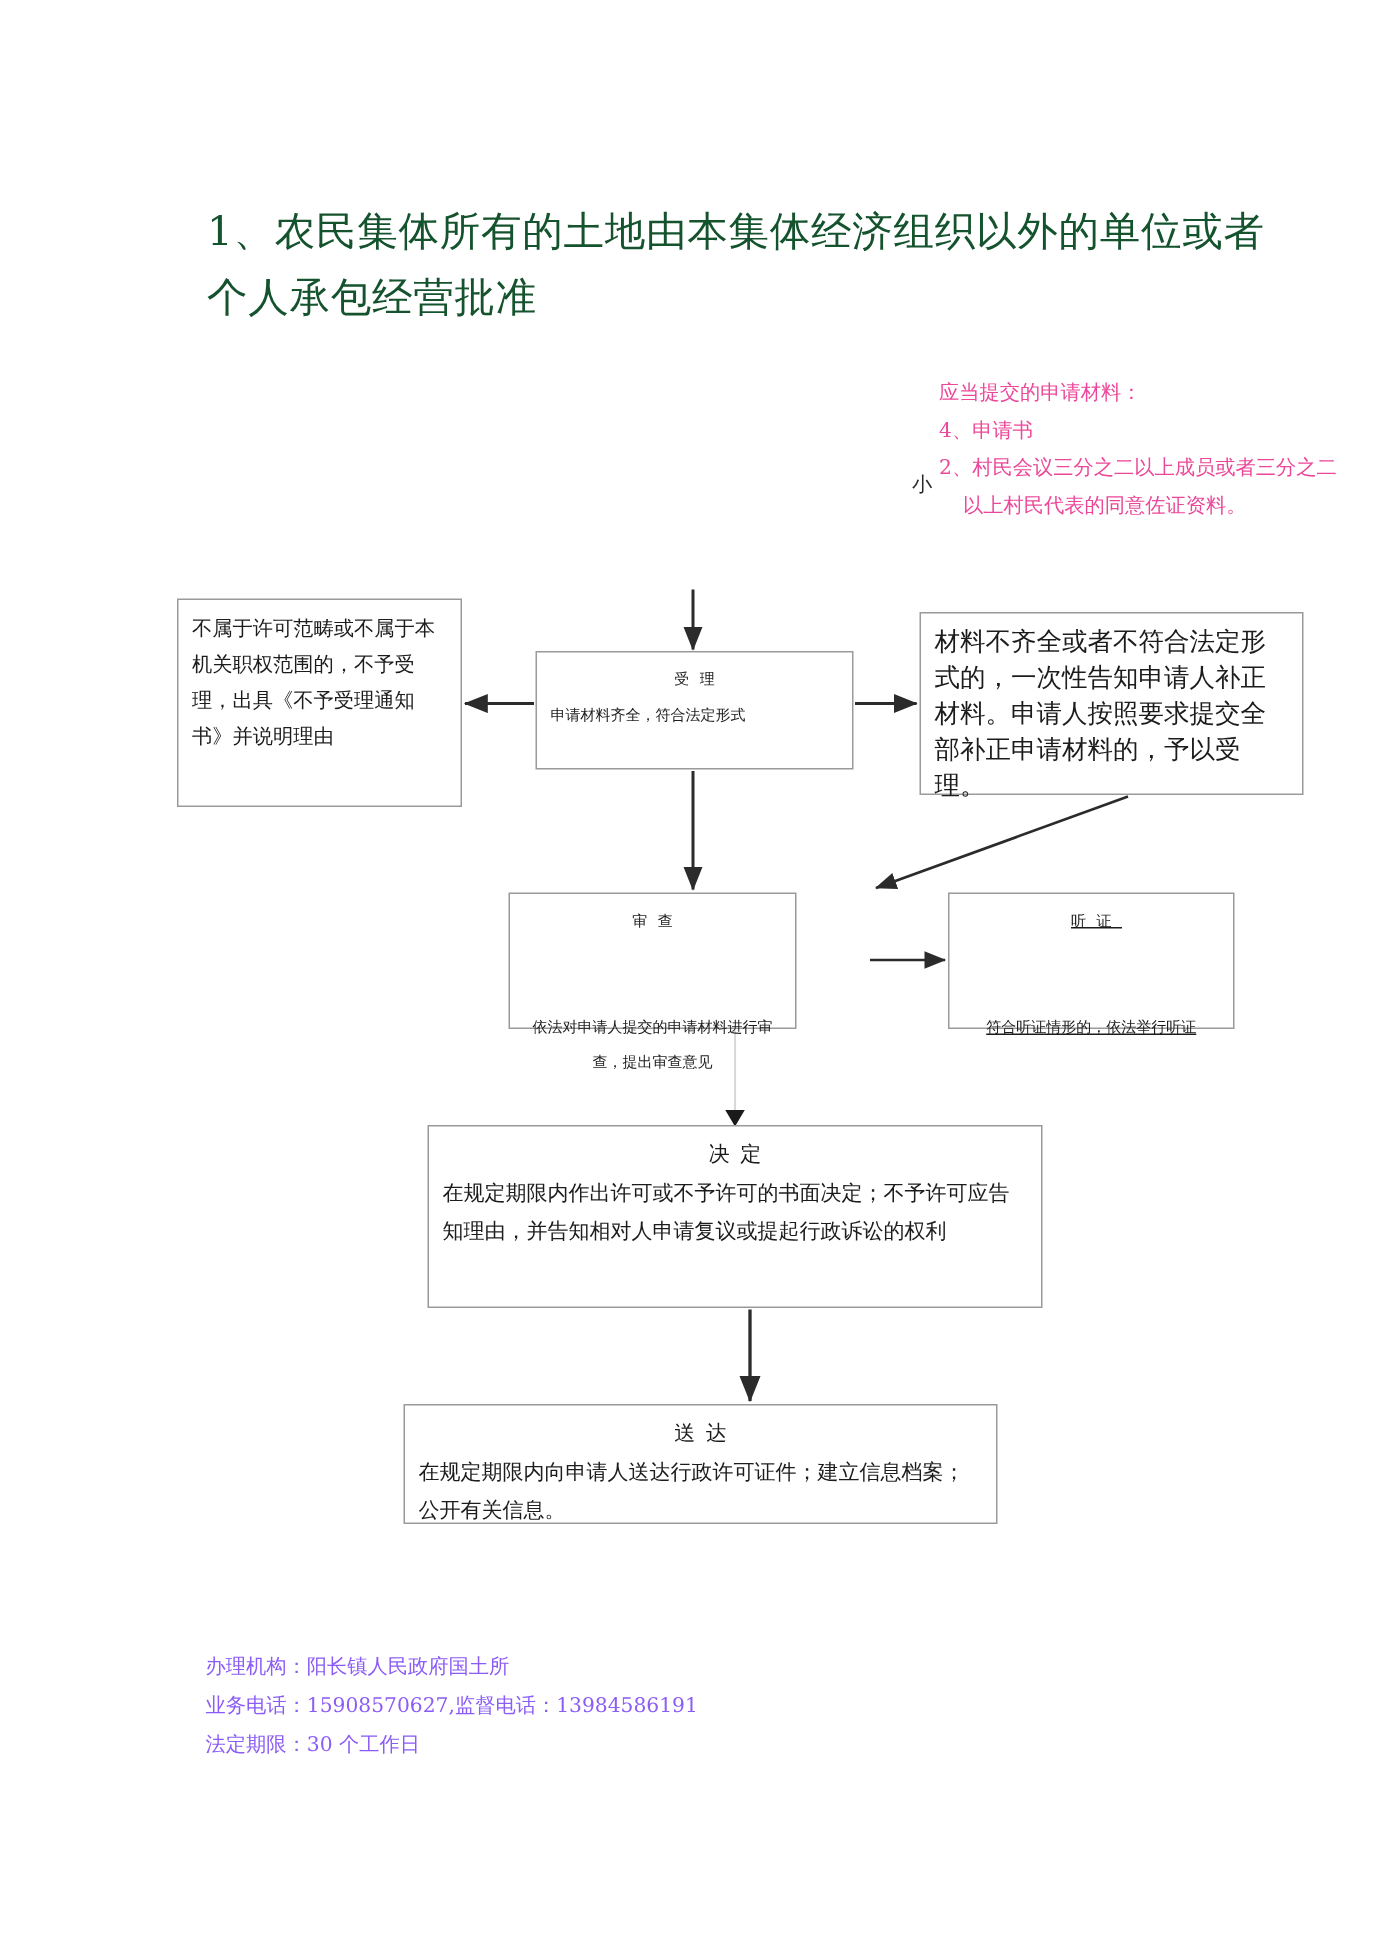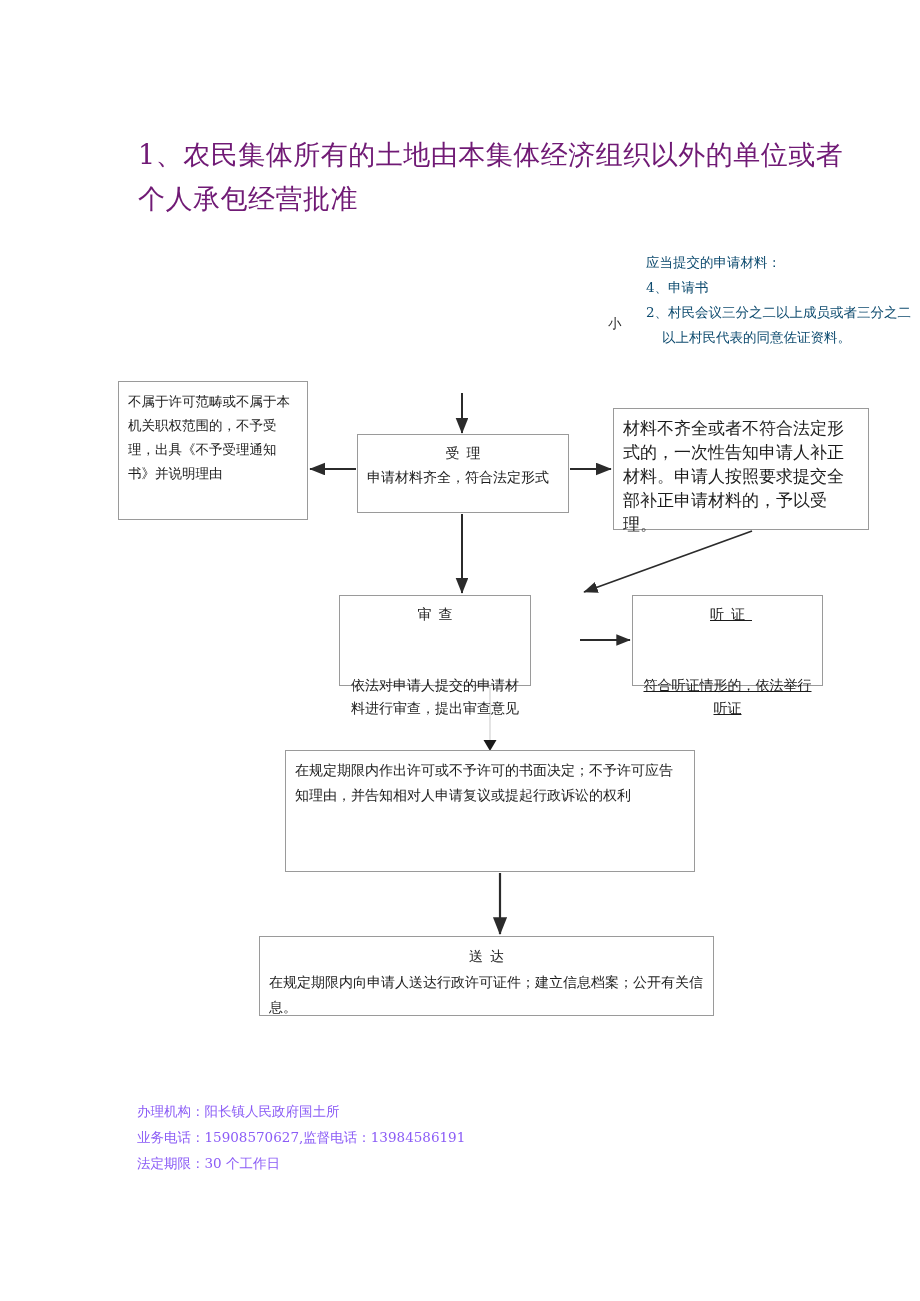--- a/index.html
+++ b/index.html
@@ -26,34 +26,33 @@
   
   .doc-title {
     position: absolute;
     left: 138px;
     top: 133px;
     width: 712px;
     font-size: 27px;
     line-height: 44px;
     font-weight: 400;
     letter-spacing: 0.5px;
-    color: #701a75;
+    color: #14532d;
     font-family: "DejaVu Serif", "Liberation Serif", serif;
   }
 
   
   .materials {
     position: absolute;
     left: 626px;
     top: 250px;
     width: 268px;
     font-size: 13.5px;
     line-height: 25px;
-    color: #0c4a6e;
-    margin-left: 20px;
+    color: #ec4899;
   }
   .materials .m-line { white-space: nowrap; }
   .materials .m-item2 {
     position: relative;
     padding-left: 0px;
     white-space: normal;
     text-indent: 0;
   }
   .materials .m-item2 .wrap {
     display: block;
@@ -68,42 +67,42 @@
     line-height: 25px;
     color: #262626;
   }
 
   
   .box {
     position: absolute;
     box-sizing: border-box;
     border: 1px solid #9a9a9a;
     background: #ffffff;
-    font-size: 14px;
+    font-size: 10px;
     line-height: 23px;
     color: #1c1c1c;
     padding: 7px 9px 7px 9px;
   }
   .box .b-head {
     display: block;
     text-align: center;
     letter-spacing: 7px;
     padding-left: 7px;
     margin-bottom: 1px;
   }
   .box .b-body { display: block; }
   .box.center-body .b-body { text-align: center; margin-top: 48px; }
 
-  #box-reject   { left: 118px;  top: 381px;  width: 190px;  height: 139px; }
+  #box-reject   { left: 118px;  top: 399px;  width: 190px;  height: 139px; }
   #box-accept   { left: 357px;  top: 434px;  width: 212px;  height: 79px;  }
   #box-supplement { left: 613px; top: 408px; width: 256px; height: 122px; }
   #box-review   { left: 339px;  top: 595px;  width: 192px;  height: 91px;  }
   #box-hearing  { left: 632px;  top: 595px;  width: 191px;  height: 91px; text-decoration: underline;  }
   #box-decision { left: 285px;  top: 750px;  width: 410px;  height: 122px; }
-  #box-deliver  { left: 259px;  top: 936px;  width: 455px;  height: 80px;  }
+  #box-deliver  { left: 269px;  top: 936px;  width: 396px;  height: 80px;  }
 
   #box-reject { font-size: 13.5px; line-height: 24px; }
   #box-supplement { font-size: 17px; line-height: 24px; }
   #box-decision { font-size: 14px; line-height: 25px; }
   #box-deliver { font-size: 14px; line-height: 25px; }
 
   
   .connectors {
     position: absolute;
     left: 0;
@@ -185,20 +184,21 @@
     <span class="b-head">审查</span>
     <span class="b-body">依法对申请人提交的申请材料进行审查，提出审查意见</span>
   </div>
 
   <div class="box center-body" id="box-hearing">
     <span class="b-head">听证</span>
     <span class="b-body">符合听证情形的，依法举行听证</span>
   </div>
 
   <div class="box" id="box-decision">
+    <span class="b-head">决定</span>
     <span class="b-body">在规定期限内作出许可或不予许可的书面决定；不予许可应告知理由，并告知相对人申请复议或提起行政诉讼的权利</span>
   </div>
 
   <div class="box" id="box-deliver">
     <span class="b-head">送达</span>
     <span class="b-body">在规定期限内向申请人送达行政许可证件；建立信息档案；公开有关信息。</span>
   </div>
 
   <div class="footer-info">
     <div class="f-line">办理机构：阳长镇人民政府国土所</div>

